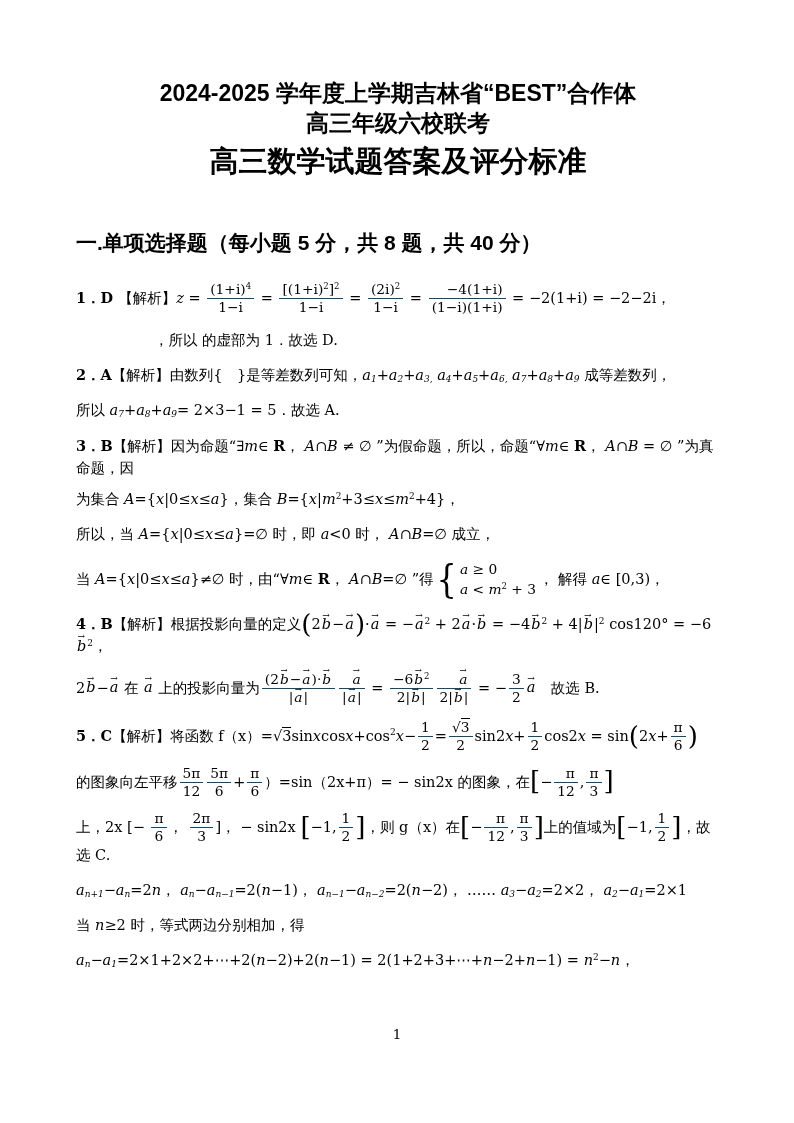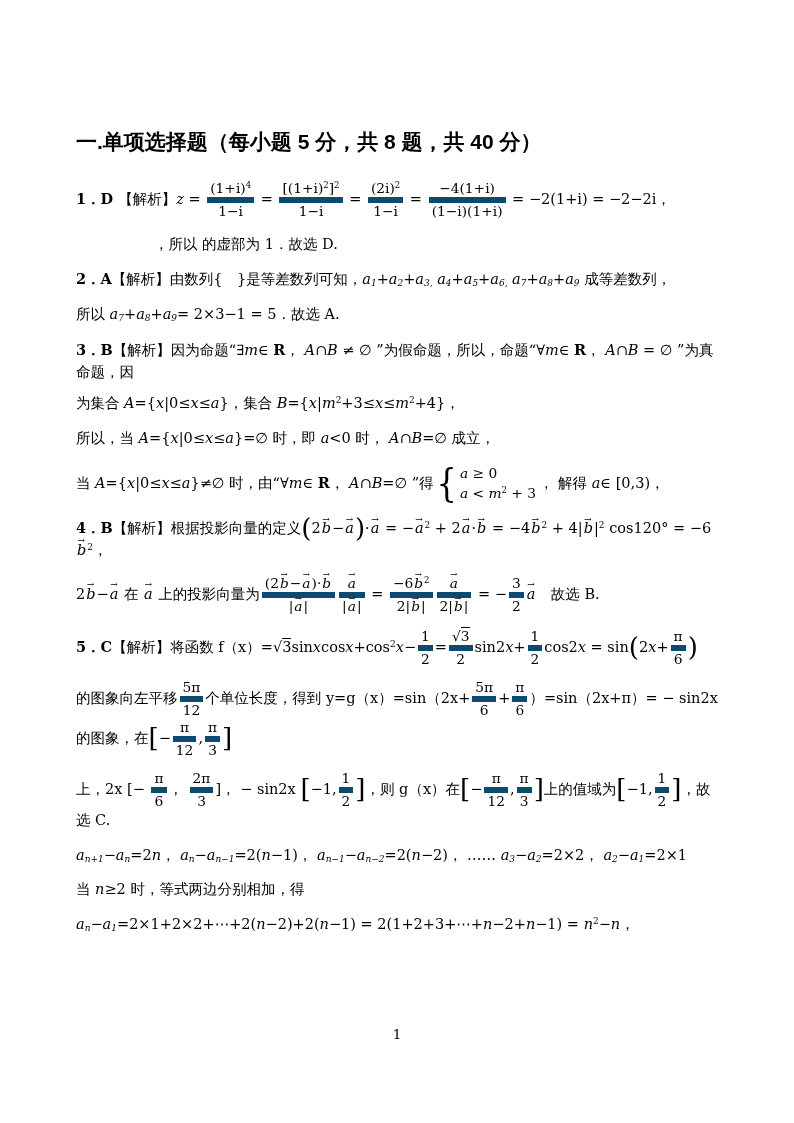--- a/index.html
+++ b/index.html
@@ -38,21 +38,21 @@
   .seg-m { font-style:italic; }
   .seg-u { }
   .seg-s { font-size:0.62em; vertical-align:0.6em; }
   .seg-sb { font-size:0.62em; vertical-align:-0.25em; font-style:italic; }
 
   .frac {
     display:inline-flex; flex-direction:column;
     vertical-align:middle; text-align:center;
     line-height:1.25; font-size:0.95em; margin:0 2px;
   }
-  .frac .fn { border-bottom:6px solid #0c4a6e; padding:0 3px; }
+  .frac .fn { border-bottom:1px solid #0c4a6e; padding:0 3px;text-align:right; }
   .frac .fd { padding:0 3px; }
 
   .vec { font-style:italic; position:relative; display:inline-block; margin:0 1px; }
   .vec::after {
     content:"\2192"; position:absolute; left:0.05em; top:-0.62em;
     font-size:0.62em; font-style:normal;
   }
 
   .sqrt { white-space:nowrap; }
   .sqrt-sym { }
@@ -73,20 +73,25 @@
   .page-number {
     position:absolute; left:0; right:0; top:1026px;
     text-align:center; font-size:13.5px;
   }
 </style>
 </head>
 <body>
 
 <div class="page">
 
+  <div class="t-block">
+    <div class="t1">2024-2025 学年度上学期吉林省“BEST”合作体</div>
+    <div class="t1">高三年级六校联考</div>
+    <div class="t3">高三数学试题答案及评分标准</div>
+  </div>
 
   <div class="heading">一.单项选择题（每小题 5 分，共 8 题，共 40 分）</div>
 
   <div>
     <div class="line"><span class="seg-b">1．D </span><span class="seg-t">【解析】</span><span class="seg-m">z</span><span class="seg-u"> = </span><span class="frac">
           <span class="fn"><span class="seg-u">(1+i)</span><span class="seg-s">4</span></span>
           <span class="fd">1−i</span>
         </span><span class="seg-u"> = </span><span class="frac">
           <span class="fn"><span class="seg-u">[(1+i)</span><span class="seg-s">2</span><span class="seg-u">]</span><span class="seg-s">2</span></span>
           <span class="fd">1−i</span>
@@ -148,21 +153,21 @@
         </span><span class="seg-u">sin2</span><span class="seg-m">x</span><span class="seg-u">+</span><span class="frac">
           <span class="fn">1</span>
           <span class="fd">2</span>
         </span><span class="seg-u">cos2</span><span class="seg-m">x</span><span class="seg-u"> = sin</span><span class="big-br">(</span><span class="seg-u">2</span><span class="seg-m">x</span><span class="seg-u">+</span><span class="frac">
           <span class="fn">π</span>
           <span class="fd">6</span>
         </span><span class="big-br">)</span></div>
     <div class="line line-tight"><span class="seg-t">的图象向左平移</span><span class="frac">
           <span class="fn">5π</span>
           <span class="fd">12</span>
-        </span><span class="seg-t">个单位长度，得到 y=g（x）=sin（2x+</span><span class="frac">
+        </span><span class="frac">
           <span class="fn">5π</span>
           <span class="fd">6</span>
         </span><span class="seg-u">+</span><span class="frac">
           <span class="fn">π</span>
           <span class="fd">6</span>
         </span><span class="seg-t">）=sin（2x+π）= − sin2x 的图象，在</span><span class="big-br">[</span><span class="seg-u">−</span><span class="frac">
           <span class="fn">π</span>
           <span class="fd">12</span>
         </span><span class="seg-u">,</span><span class="frac">
           <span class="fn">π</span>

